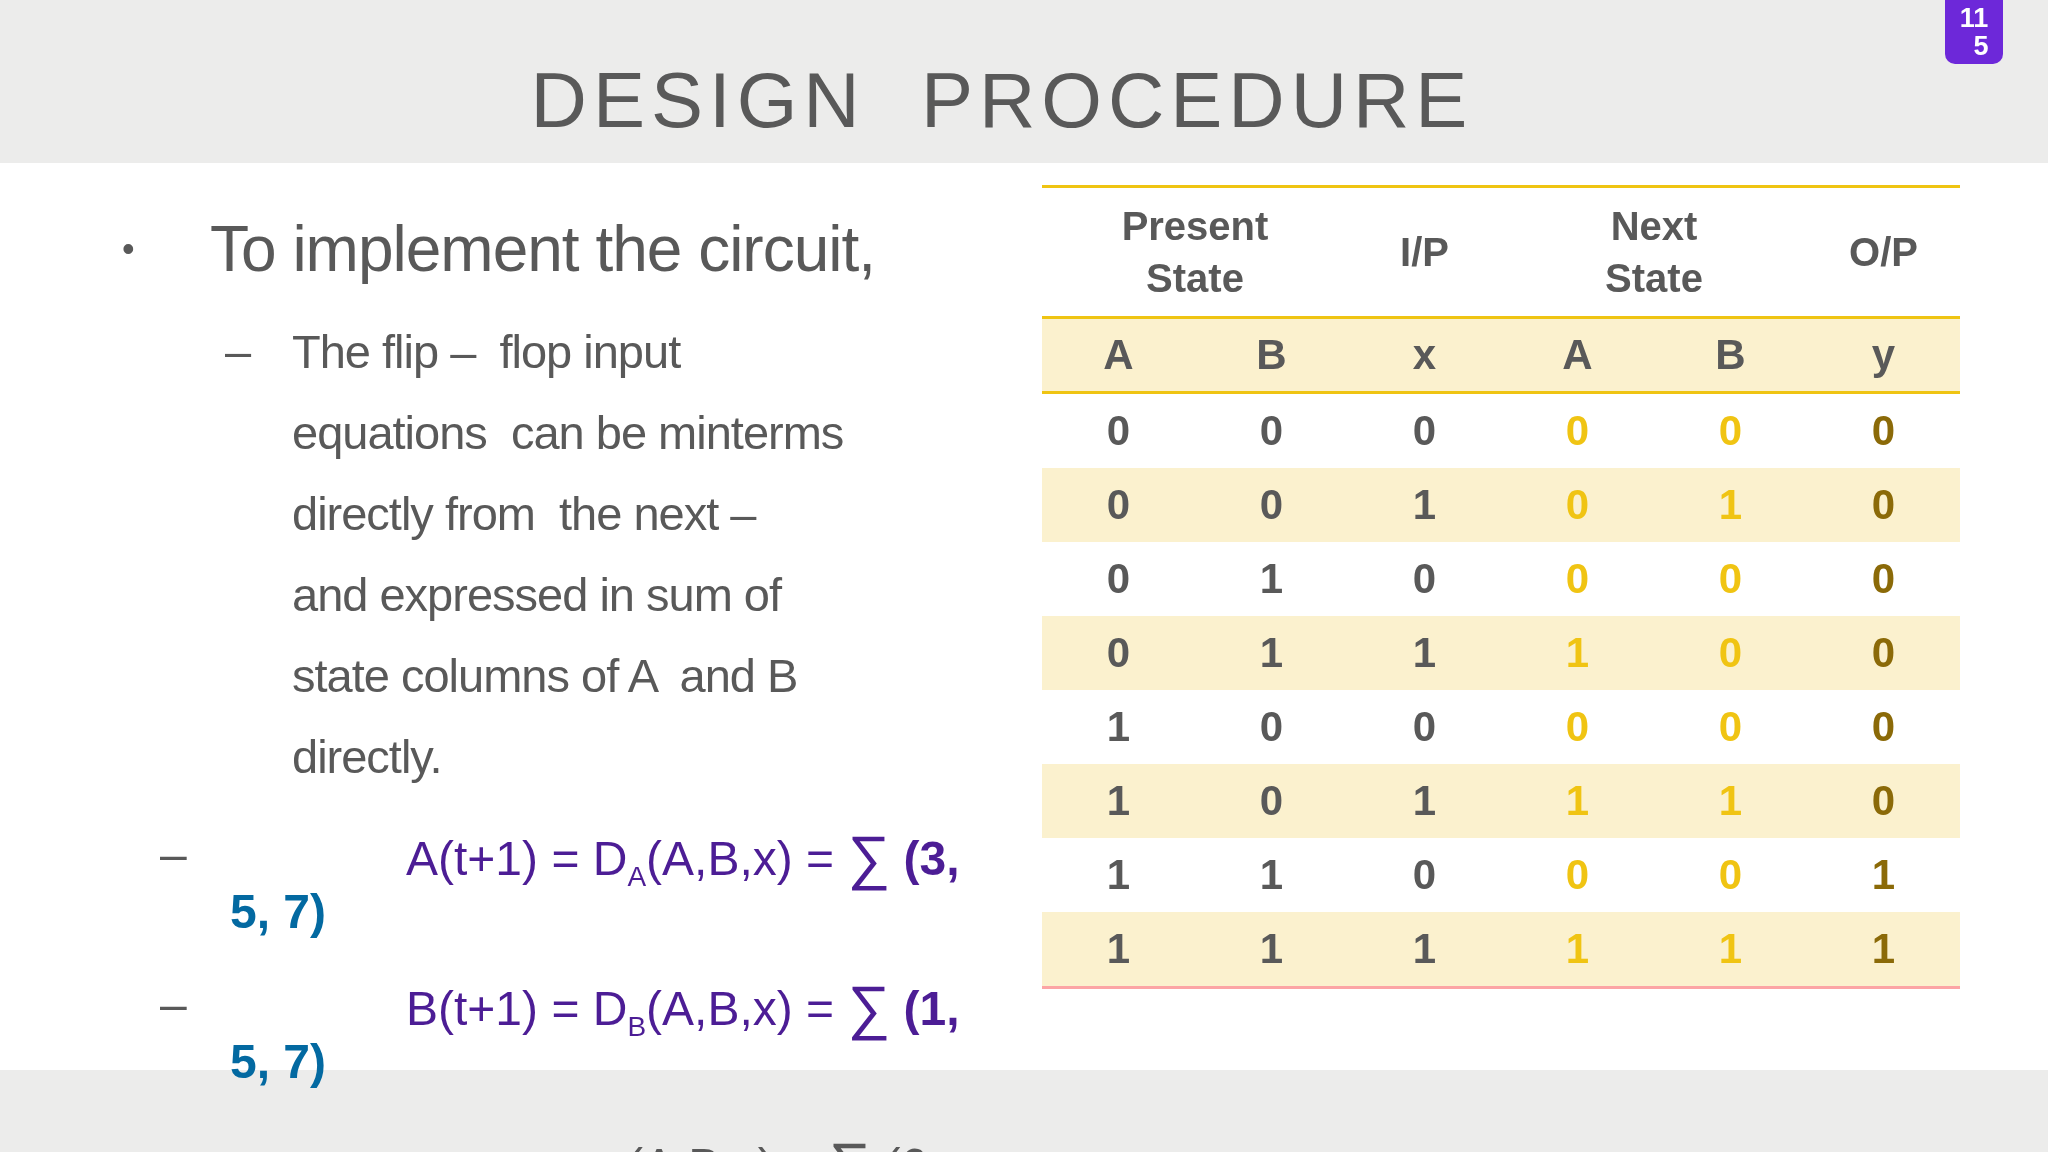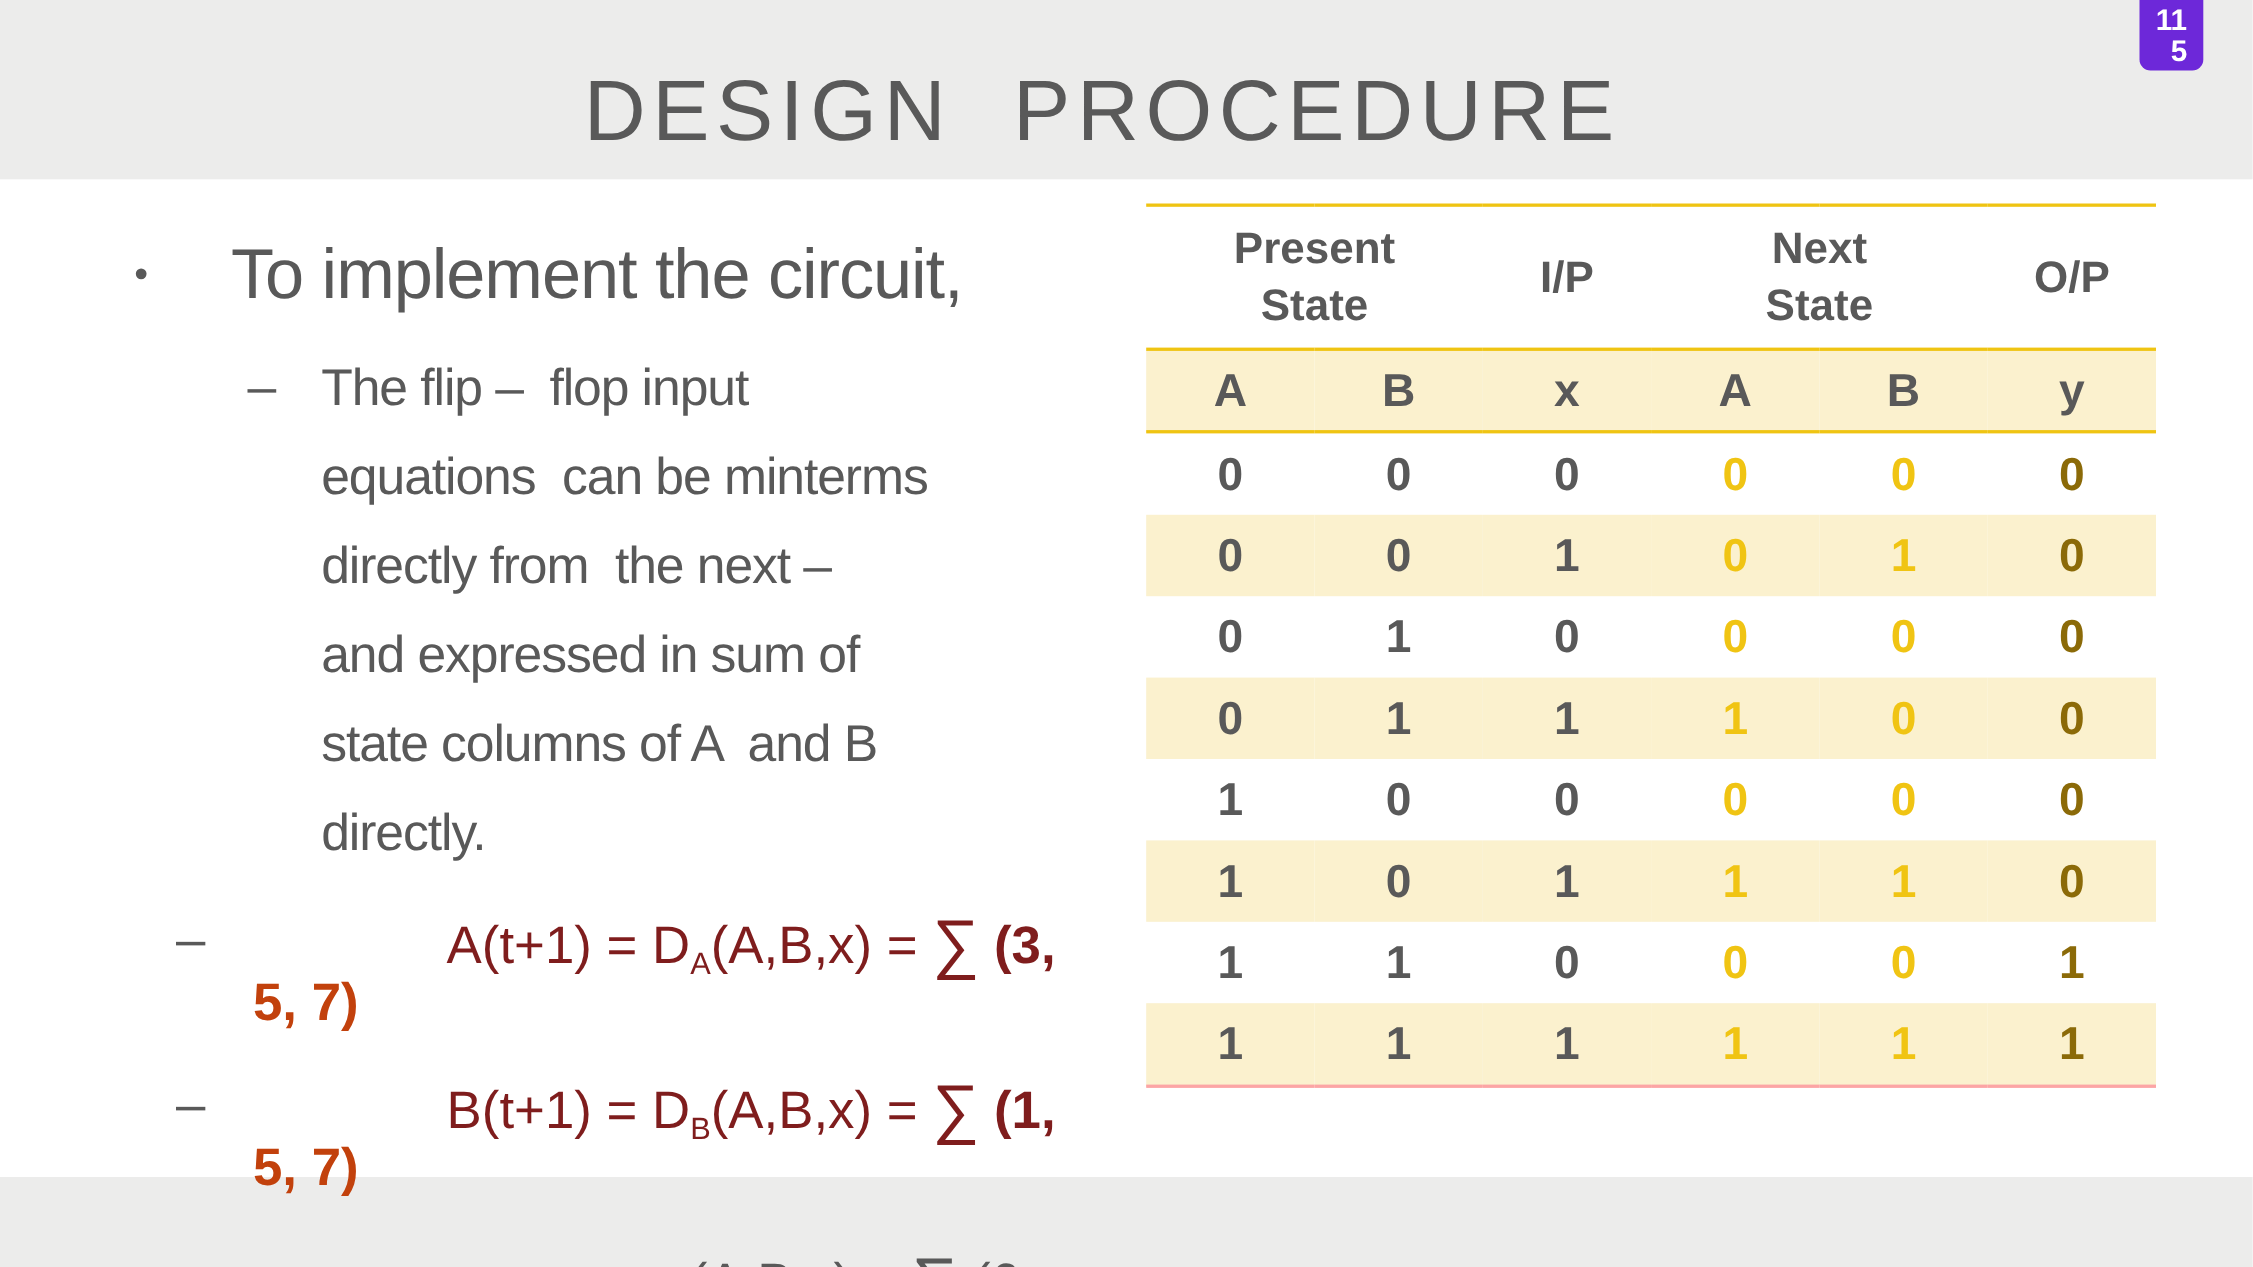--- a/index.html
+++ b/index.html
@@ -23,23 +23,23 @@
 
   
   .txt{color:#595959;letter-spacing:-1px;}
   .bullet-dot{position:absolute;left:122px;top:224px;font-size:36px;line-height:50px;color:#595959;}
   .bullet-text{position:absolute;left:210px;top:221px;font-size:64px;line-height:56px;white-space:pre;}
   .sub-dash{position:absolute;left:225px;top:324px;font-size:47px;line-height:54px;color:#595959;}
   .sub-lines{position:absolute;left:292px;top:311px;font-size:47px;line-height:81px;}
   .sub-lines div{white-space:pre;height:81px;}
 
   .eq-dash{position:absolute;left:160px;font-size:48px;line-height:54px;color:#595959;}
-  .eq-body{position:absolute;left:406px;font-size:48px;line-height:54px;color:#7f1d1d;white-space:pre;}
+  .eq-body{position:absolute;left:406px;font-size:48px;line-height:54px;color:#4c1d95;white-space:pre;}
   .eq-body sub{font-size:28px;}
-  .eq-cont{position:absolute;left:230px;font-size:48px;line-height:54px;color:#c2410c;font-weight:bold;white-space:pre;}
+  .eq-cont{position:absolute;left:230px;font-size:48px;line-height:54px;color:#0369a1;font-weight:bold;white-space:pre;}
   .sigma{font-size:60px;position:relative;top:3px;}
   .footer-eq{position:absolute;left:603px;top:1135px;font-size:48px;line-height:54px;color:#595959;white-space:pre;z-index:3;}
 
   
   .state-table-wrap{position:absolute;left:1042px;top:185px;width:918px;}
   table.state-table{border-collapse:collapse;table-layout:fixed;width:918px;
     border-top:3px solid #EFC412;border-bottom:3px solid #fca5a5;}
   table.state-table col{width:153px;}
   table.state-table th,table.state-table td{padding:0;text-align:center;vertical-align:middle;}
   tr.groups th{height:128px;font-size:40px;line-height:52px;font-weight:bold;color:#595959;

